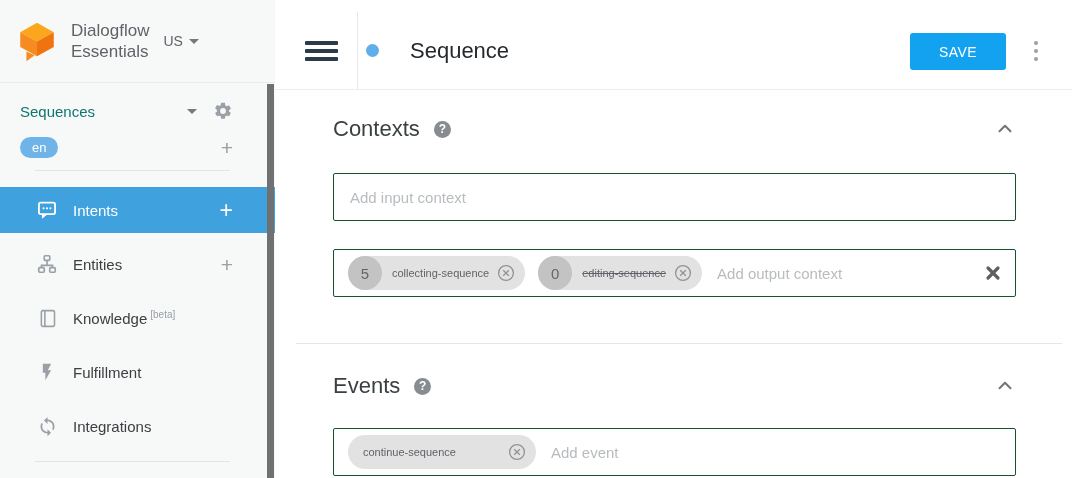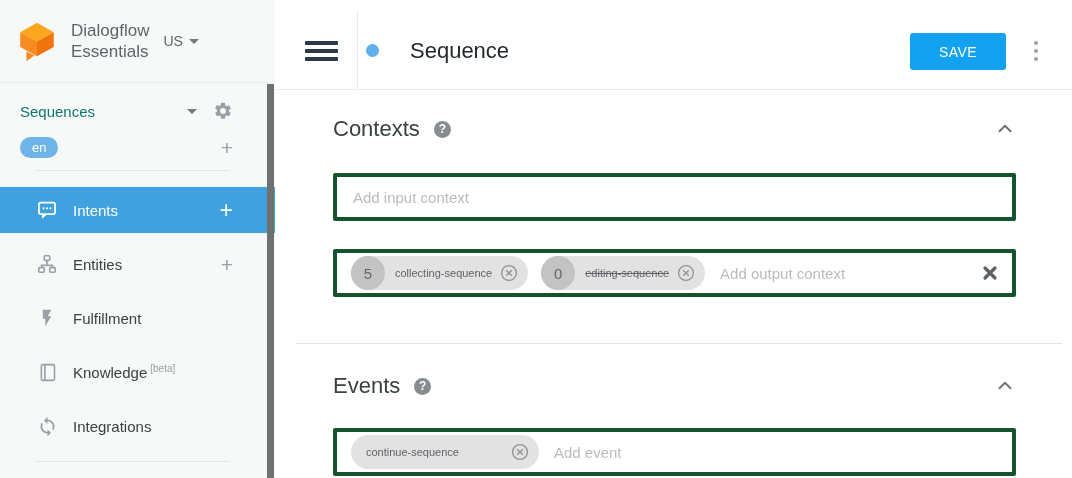--- a/index.html
+++ b/index.html
@@ -43,21 +43,21 @@
   .save-btn{position:absolute;left:635px;top:21px;width:96px;height:37px;background:#12a2ef;color:#fff;border:none;border-radius:3px;font-size:14px;font-family:"Liberation Sans",sans-serif;letter-spacing:.4px;cursor:pointer;}
   .overflow-dots{position:absolute;left:752px;top:27px;width:18px;display:flex;flex-direction:column;align-items:center;cursor:pointer;}
   .overflow-dots i{width:4px;height:4px;border-radius:50%;background:#9aa0a6;margin:2px 0;}
 
   .content{padding:26px 56px 0 58px;}
   .section-head{display:flex;align-items:center;width:683px;}
   .sec-title{color:#3b4043;font-size:22px;}
   .help-badge{width:17px;height:17px;border-radius:50%;background:#878c91;color:#fff;font-size:12px;font-weight:bold;display:flex;align-items:center;justify-content:center;margin-left:14px;cursor:pointer;}
   .collapse{margin-left:auto;cursor:pointer;display:flex;}
 
-  .field{width:683px;height:48px;border:4px solid #14532d;border-radius:2px;box-sizing:border-box;display:flex;align-items:center;padding:0 14px;background:#fff;}
+  .field{width:683px;height:48px;border:1px solid #14532d;border-radius:2px;box-sizing:border-box;display:flex;align-items:center;padding:0 14px;background:#fff;}
   .field.mt1{margin-top:31px;}
   .field.mt2{margin-top:28px;}
   .text-input{border:none;outline:none;flex:1;font-size:15px;color:#5f6368;font-family:"Liberation Sans",sans-serif;background:transparent;min-width:60px;}
   .text-input::placeholder{color:#b8bcbf;}
 
   .chip{display:inline-flex;align-items:center;background:#e2e2e2;border-radius:17px;height:34px;margin-right:13px;padding-right:10px;flex-shrink:0;}
   .chip-num{width:34px;height:34px;border-radius:50%;background:#c3c3c3;color:#63676b;font-size:15px;display:flex;align-items:center;justify-content:center;}
   .chip-name{color:#5f6368;font-size:11px;margin:0 8px 0 10px;}
   .chip.no-num{padding-left:15px;gap:44px;}
   .chip.no-num .chip-name{margin-left:0;}
@@ -134,35 +134,35 @@
             <rect x="3" y="16" width="6" height="5" rx="1"></rect>
             <rect x="15" y="16" width="6" height="5" rx="1"></rect>
           </svg>
         </span>
         <span class="nav-label">Entities</span>
         <span class="nav-plus">+</span>
       </div>
 
       <div class="nav-item">
         <span class="nav-icon">
-          <svg width="20" height="20" viewBox="0 0 24 24" fill="#9aa0a6">
-            <path d="M7 2v11h3v9l7-12h-4l4-8z"></path>
-          </svg>
-        </span>
-        <span class="nav-label">Fulfillment</span>
-      </div>
-
-      <div class="nav-item">
-        <span class="nav-icon">
           <svg width="21" height="21" viewBox="0 0 24 24" fill="none" stroke="#9aa0a6" stroke-width="1.8">
             <rect x="5" y="3" width="15" height="18" rx="1.5"></rect>
             <path d="M9 3v18"></path>
           </svg>
         </span>
         <span class="nav-label"><span>Knowledge</span><span class="beta">[beta]</span></span>
+      </div>
+
+      <div class="nav-item">
+        <span class="nav-icon">
+          <svg width="20" height="20" viewBox="0 0 24 24" fill="#9aa0a6">
+            <path d="M7 2v11h3v9l7-12h-4l4-8z"></path>
+          </svg>
+        </span>
+        <span class="nav-label">Fulfillment</span>
       </div>
 
       <div class="nav-item">
         <span class="nav-icon">
           <svg width="21" height="21" viewBox="0 0 24 24" fill="#9aa0a6">
             <path d="M12 4V1L8 5l4 4V6c3.31 0 6 2.69 6 6 0 1.01-.25 1.97-.7 2.8l1.46 1.46A7.93 7.93 0 0 0 20 12c0-4.42-3.58-8-8-8zm0 14c-3.31 0-6-2.69-6-6 0-1.01.25-1.97.7-2.8L5.24 7.74A7.93 7.93 0 0 0 4 12c0 4.42 3.58 8 8 8v3l4-4-4-4v3z"></path>
           </svg>
         </span>
         <span class="nav-label">Integrations</span>
       </div>

